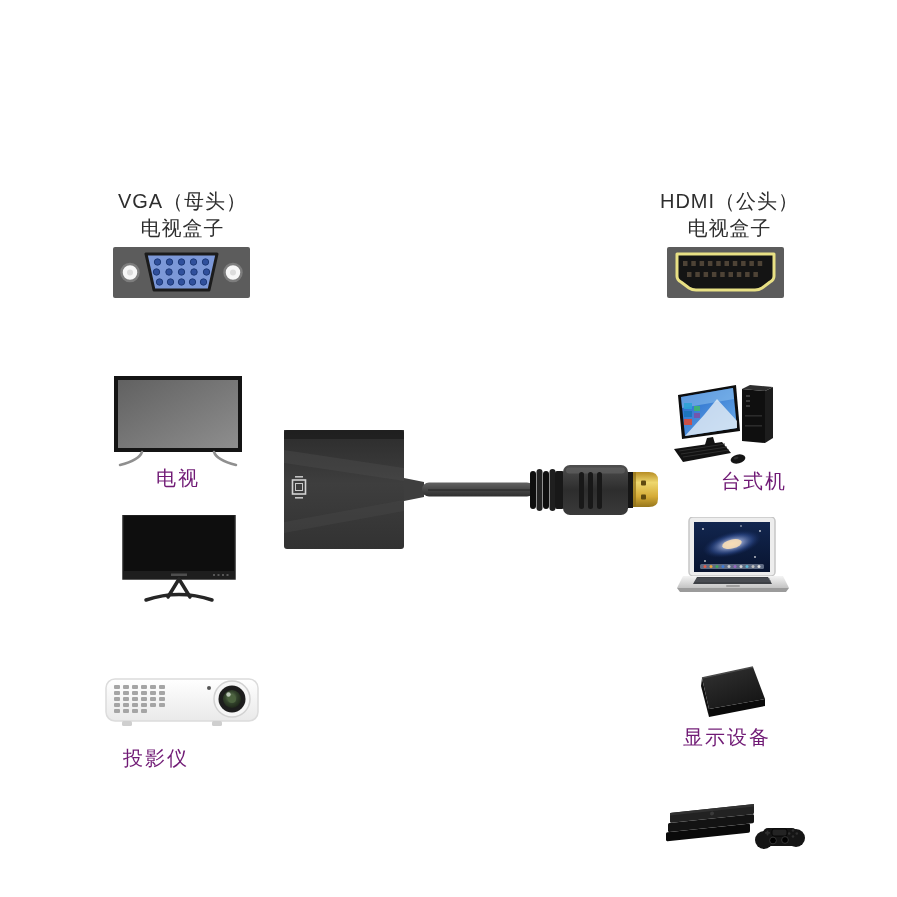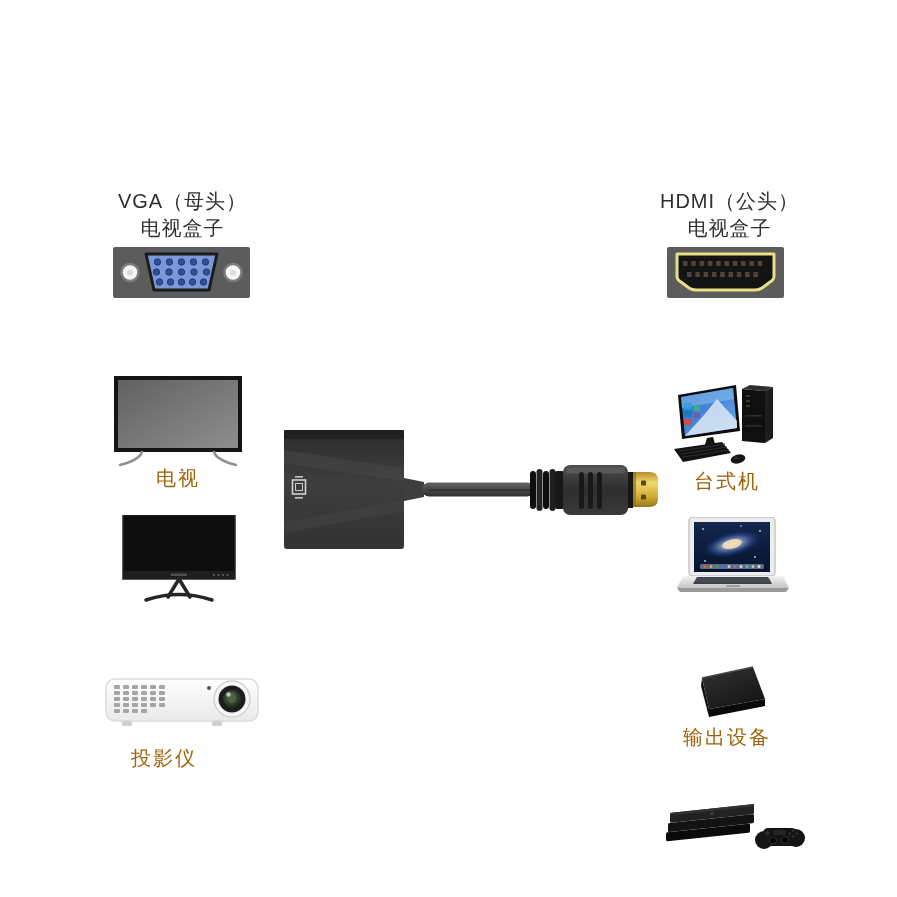--- a/index.html
+++ b/index.html
@@ -6,21 +6,21 @@
   #stage{
     position:relative;width:897px;height:897px;margin:0 auto;background:#ffffff;
     font-family:"Liberation Sans","DejaVu Sans",sans-serif;overflow:hidden;border-radius:23px;
   }
   .abs{position:absolute;}
   .header-line{
     font-size:20px;line-height:27px;color:#2e2e2e;text-align:center;
     letter-spacing:1px;white-space:nowrap;
   }
   .dev-label{
-    font-size:20px;color:#a16207;text-align:center;letter-spacing:2px;white-space:nowrap;
+    font-size:20px;color:#701a75;text-align:center;letter-spacing:2px;white-space:nowrap;
   }
   svg{display:block;}
 </style>
 </head>
 <body>
 
 <div id="stage">
 
   <div class="abs" style="left:75px;top:188px;width:215px;">
     <div class="header-line">VGA（母头）</div>
@@ -167,21 +167,21 @@
       <circle cx="105" cy="17" r="2" fill="#555"></circle>
       <circle cx="128" cy="28" r="18" fill="#f6f6f6" stroke="#d2d2d2" stroke-width="1.5"></circle>
       <circle cx="128" cy="28" r="13.5" fill="#1d1d1d"></circle>
       <circle cx="128" cy="28" r="9" fill="url(#lensIris)"></circle>
       <circle cx="128" cy="28" r="4" fill="#4c633f"></circle>
       <circle cx="124.5" cy="23.5" r="2.2" fill="#cfd8cc" opacity="0.85"></circle>
       <rect x="18" y="50" width="10" height="5" rx="1.5" fill="#cfcfcf"></rect>
       <rect x="108" y="50" width="10" height="5" rx="1.5" fill="#cfcfcf"></rect>
     </svg>
   </div>
-  <div class="abs dev-label" style="left:99px;top:745px;width:130px;">投影仪</div>
+  <div class="abs dev-label" style="left:91px;top:745px;width:130px;">投影仪</div>
 
   <div class="abs" style="left:670px;top:381px;">
     <svg width="118" height="86" viewBox="0 0 118 86">
       <defs>
         <linearGradient id="winGrad" x1="0" y1="0" x2="1" y2="1">
           <stop offset="0" stop-color="#1e63c8"></stop>
             <stop offset="1" stop-color="#6fb0ea"></stop>
         </linearGradient>
       </defs>
 
@@ -214,21 +214,21 @@
       <g stroke="#2e2e2e" stroke-width="1">
         <line x1="9" y1="70" x2="55" y2="63"></line>
           <line x1="11" y1="73" x2="57" y2="66"></line>
           <line x1="13" y1="76" x2="59" y2="69"></line>
       </g>
 
       <ellipse cx="68" cy="78" rx="7.5" ry="4.5" fill="#141414" transform="rotate(-14 68 78)"></ellipse>
       <ellipse cx="66" cy="77" rx="2.5" ry="1.3" fill="#2c2c2c" transform="rotate(-14 66 77)"></ellipse>
     </svg>
   </div>
-  <div class="abs dev-label" style="left:667px;top:468px;width:120px;">台式机</div>
+  <div class="abs dev-label" style="left:667px;top:468px;width:120px;text-align:right;">台式机</div>
 
   <div class="abs" style="left:675px;top:517px;">
     <svg width="116" height="82" viewBox="0 0 116 82">
       <defs>
         <linearGradient id="galaxyBg" x1="0" y1="0" x2="0" y2="1">
           <stop offset="0" stop-color="#12264f"></stop>
             <stop offset="1" stop-color="#081430"></stop>
         </linearGradient>
         <radialGradient id="galaxyRad" cx="0.5" cy="0.5" r="0.5">
           <stop offset="0" stop-color="#ffe9c9"></stop>
@@ -283,21 +283,21 @@
           <stop offset="0" stop-color="#333333"></stop>
             <stop offset="1" stop-color="#161616"></stop>
         </linearGradient>
       </defs>
       <polygon points="13,16 20,47 20,55 12,24" fill="#101010"></polygon>
       <polygon points="20,47 76,37 76,44 20,55" fill="#0a0a0a"></polygon>
       <polygon points="13,16 64,5 76,37 20,47" fill="url(#boxTopGrad)"></polygon>
       <path d="M13,16 L64,5" stroke="#4a4a4a" stroke-width="1.5" fill="none"></path>
     </svg>
   </div>
-  <div class="abs dev-label" style="left:677px;top:724px;width:100px;">输出设备</div>
+  <div class="abs dev-label" style="left:677px;top:724px;width:100px;">显示设备</div>
 
   <div class="abs" style="left:660px;top:794px;">
     <svg width="150" height="64" viewBox="0 0 150 64">
       <g transform="skewY(-6)">
         <rect x="10" y="20" width="84" height="10" rx="1.5" fill="#222222"></rect>
         <rect x="8" y="30" width="86" height="9" rx="1.5" fill="#131313"></rect>
         <rect x="6" y="39" width="84" height="9" rx="1.5" fill="#0a0a0a"></rect>
         <rect x="10" y="20" width="84" height="2.5" fill="#313131"></rect>
         <circle cx="52" cy="25" r="2" fill="#3a3a3a"></circle>
       </g>

